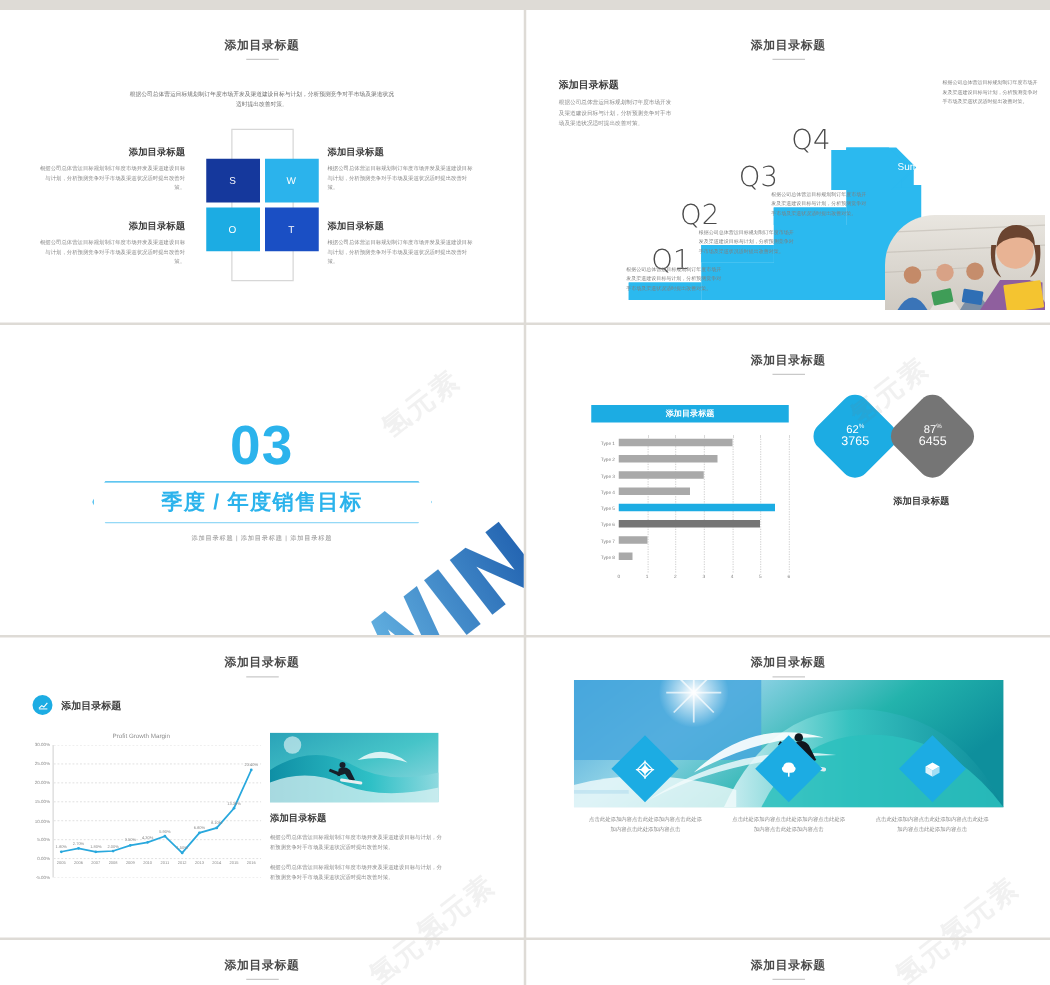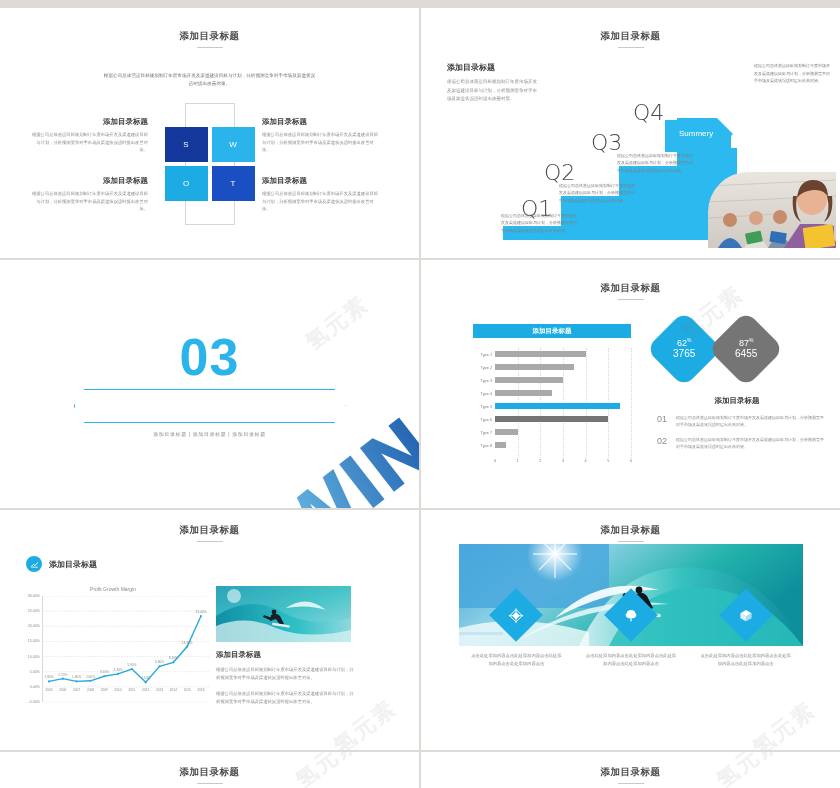--- a/index.html
+++ b/index.html
@@ -89,35 +89,35 @@
   .qlab {
     position: absolute;
     font-size: 22px; color: #4a4a4a; font-weight: 300;
     font-family: "DejaVu Sans", sans-serif;
   }
   .qnote {
     position: absolute; width: 78px;
     font-size: 4px; line-height: 1.85; color: #7f7f7f;
   }
   .summery {
-    position: absolute; color: #ffffff; font-size: 8px;
+    position: absolute; color: #ffffff; font-size: 8px; margin-left: 39px;
   }
   .s2-right {
     position: absolute; right: 10px; top: 14px; width: 76px;
     font-size: 4px; line-height: 1.9; color: #7f7f7f;
   }
   .s2-photo {
     position: absolute; right: 4px; bottom: 0; width: 128px; height: 76px;
     border-radius: 40px 0 0 0; overflow: hidden;
   }
 
   
   .s3 { display: flex; flex-direction: column; align-items: center; justify-content: center; height: 100%; }
   .s3-num {
-    font-size: 52px; color: #2bb3ec; font-weight: bold; line-height: 1;
+    font-size: 44px; color: #2bb3ec; font-weight: bold; line-height: 1;
     letter-spacing: 1px;
   }
   .s3-ribbon {
     position: relative; margin-top: 6px;
     width: 272px; height: 34px;
     display: flex; align-items: center; justify-content: center;
   }
   .s3-ribbon .hex {
     position: absolute; inset: 0;
     border: 1.4px solid #2bb3ec;
@@ -347,20 +347,21 @@
     </div>
   </div>
 
   <div class="gut" style="grid-column:1/4;grid-row:3"></div>
 
   <div class="slide" style="grid-column:1;grid-row:4">
     <div class="s3">
       <div class="s3-num">03</div>
       <div class="s3-ribbon">
         <div class="hex"></div>
+        <div class="s3-head">季度 / 年度销售目标</div>
       </div>
       <div class="s3-sub">
         <span>添加目录标题</span>
         <span>|</span>
         <span>添加目录标题</span>
         <span>|</span>
         <span>添加目录标题</span>
       </div>
     </div>
     <div class="s3-win">WIN</div>
@@ -460,30 +461,20 @@
             <div class="pct">
               <span>87</span><sup>%</sup>
             </div>
             <div class="val">6455</div>
           </div>
         </div>
       </div>
 
       <div class="s4-sub">添加目录标题</div>
 
-      <div class="s4-list">
-        <div class="s4-item">
-          <div class="s4-no">01</div>
-          <p>根据公司总体营运目标规划制订年度市场开发及渠道建设目标与计划，分析预测竞争对手市场及渠道状况适时提出改善对策。</p>
-        </div>
-        <div class="s4-item">
-          <div class="s4-no">02</div>
-          <p>根据公司总体营运目标规划制订年度市场开发及渠道建设目标与计划，分析预测竞争对手市场及渠道状况适时提出改善对策。</p>
-        </div>
-      </div>
     </div>
     <div class="wm" style="right:92px;top:38px">氢元素</div>
   </div>
 
   <div class="gut" style="grid-column:1/4;grid-row:5"></div>
 
   <div class="slide" style="grid-column:1;grid-row:6">
     <div class="sl-title sm">添加目录标题</div>
     <div class="sl-rule"></div>
 

